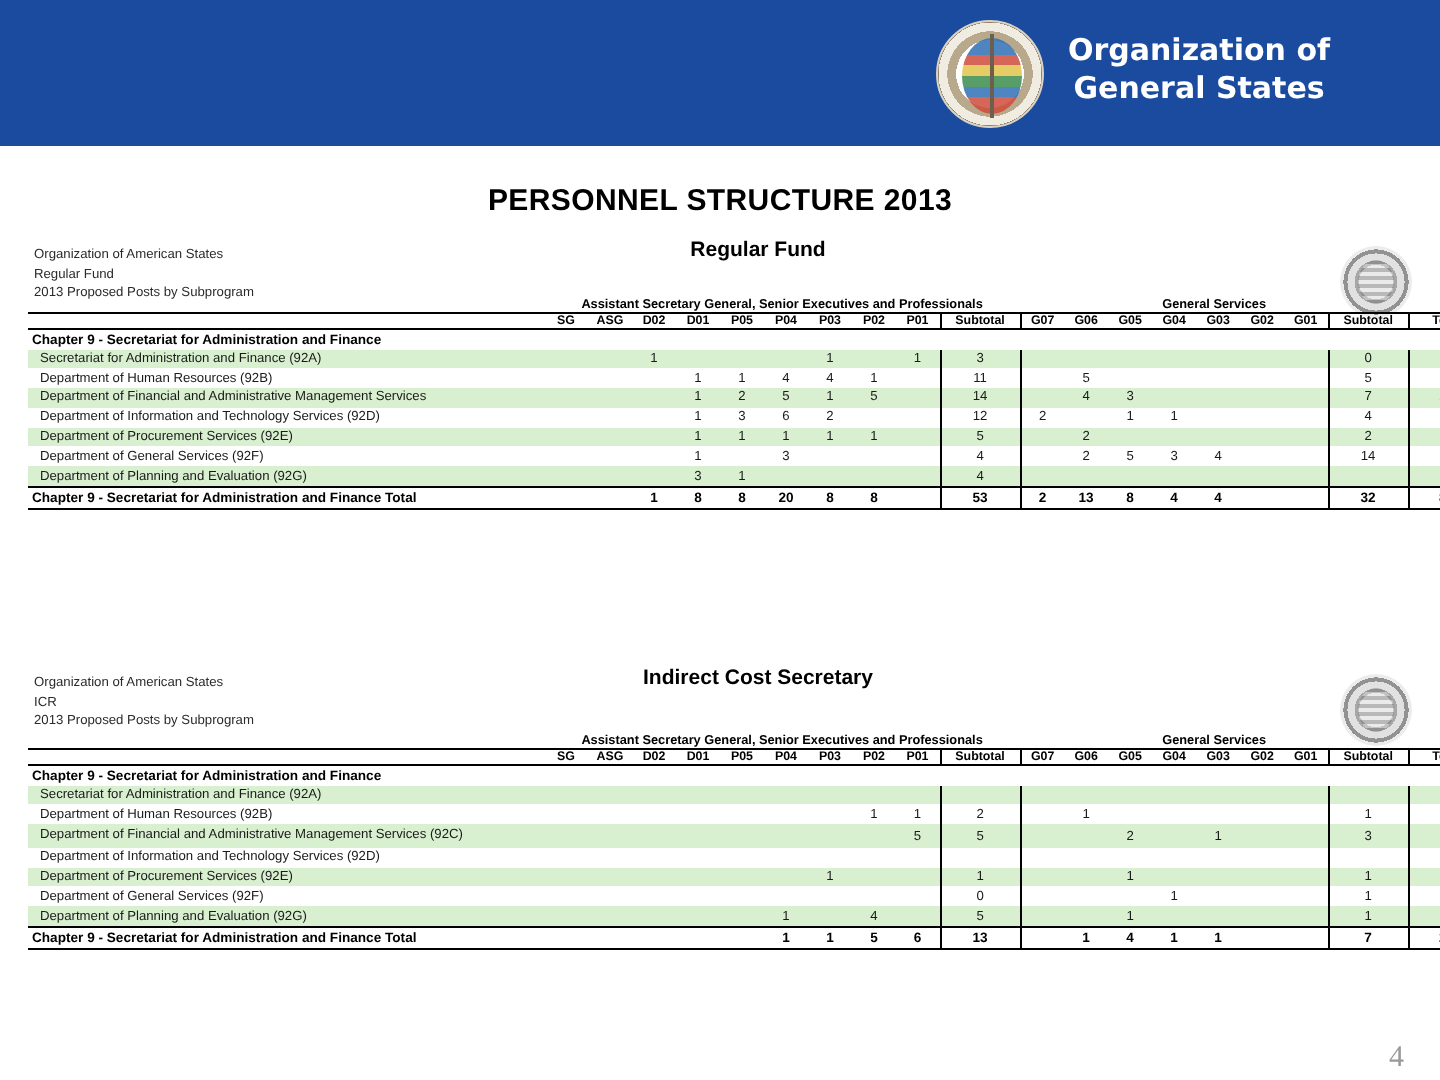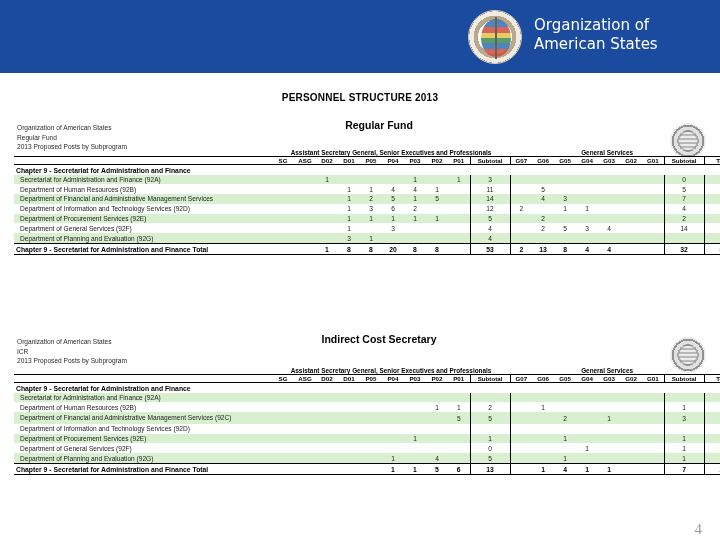--- a/index.html
+++ b/index.html
@@ -37,30 +37,31 @@
     border-radius:50%;
     background:
       linear-gradient(#2f6fb5 0 22%, #cf4b3a 22% 36%, #e2c34a 36% 50%, #3b8b4e 50% 64%, #2f6fb5 64% 78%, #cf4b3a 78% 100%);
     opacity:.85;
   }
   .oas-seal .flagpole {
     position:absolute; left:26px; top:6px; width:2px; height:42px; background:#6b6050;
   }
   .oas-name {
     position:absolute; left:66px; top:8px;
-    color:#ffffff; font-size:15px; line-height:19px; font-weight:400;
+    color:#ffffff; font-size:15px; line-height:19px; font-weight:700;
     font-family:"DejaVu Sans", sans-serif;
+    text-align:center;
   }
 
   
   .slide { position:absolute; left:0; top:73px; width:720px; height:467px; }
 
   .structure-title {
     position:absolute; left:0; top:19px; width:720px;
-    text-align:center; font-size:10px; font-weight:bold; color:#000;
+    text-align:center; font-size:15px; font-weight:bold; color:#000;
     letter-spacing:.2px;
   }
 
   
   .tbl-block { position:absolute; left:14px; width:694px; }
   #block-rf  { top:48px; }
   #block-icr { top:262px; }
 
   .fund-title {
     position:absolute; left:200px; top:-2px; width:330px;
@@ -132,21 +133,21 @@
 <body>
 
 <div class="banner">
   <div class="oas-logo">
     <div class="oas-seal">
       <div class="inner"></div>
         <div class="flagpole"></div>
     </div>
     <div class="oas-name">
       <div>Organization of</div>
-      <div>American States</div>
+      <div>General States</div>
     </div>
   </div>
 </div>
 
 <div class="slide">
 
   <div class="structure-title">PERSONNEL STRUCTURE 2013</div>
 
   <div class="tbl-block" id="block-rf">
     <div class="fund-title">Regular Fund</div>

